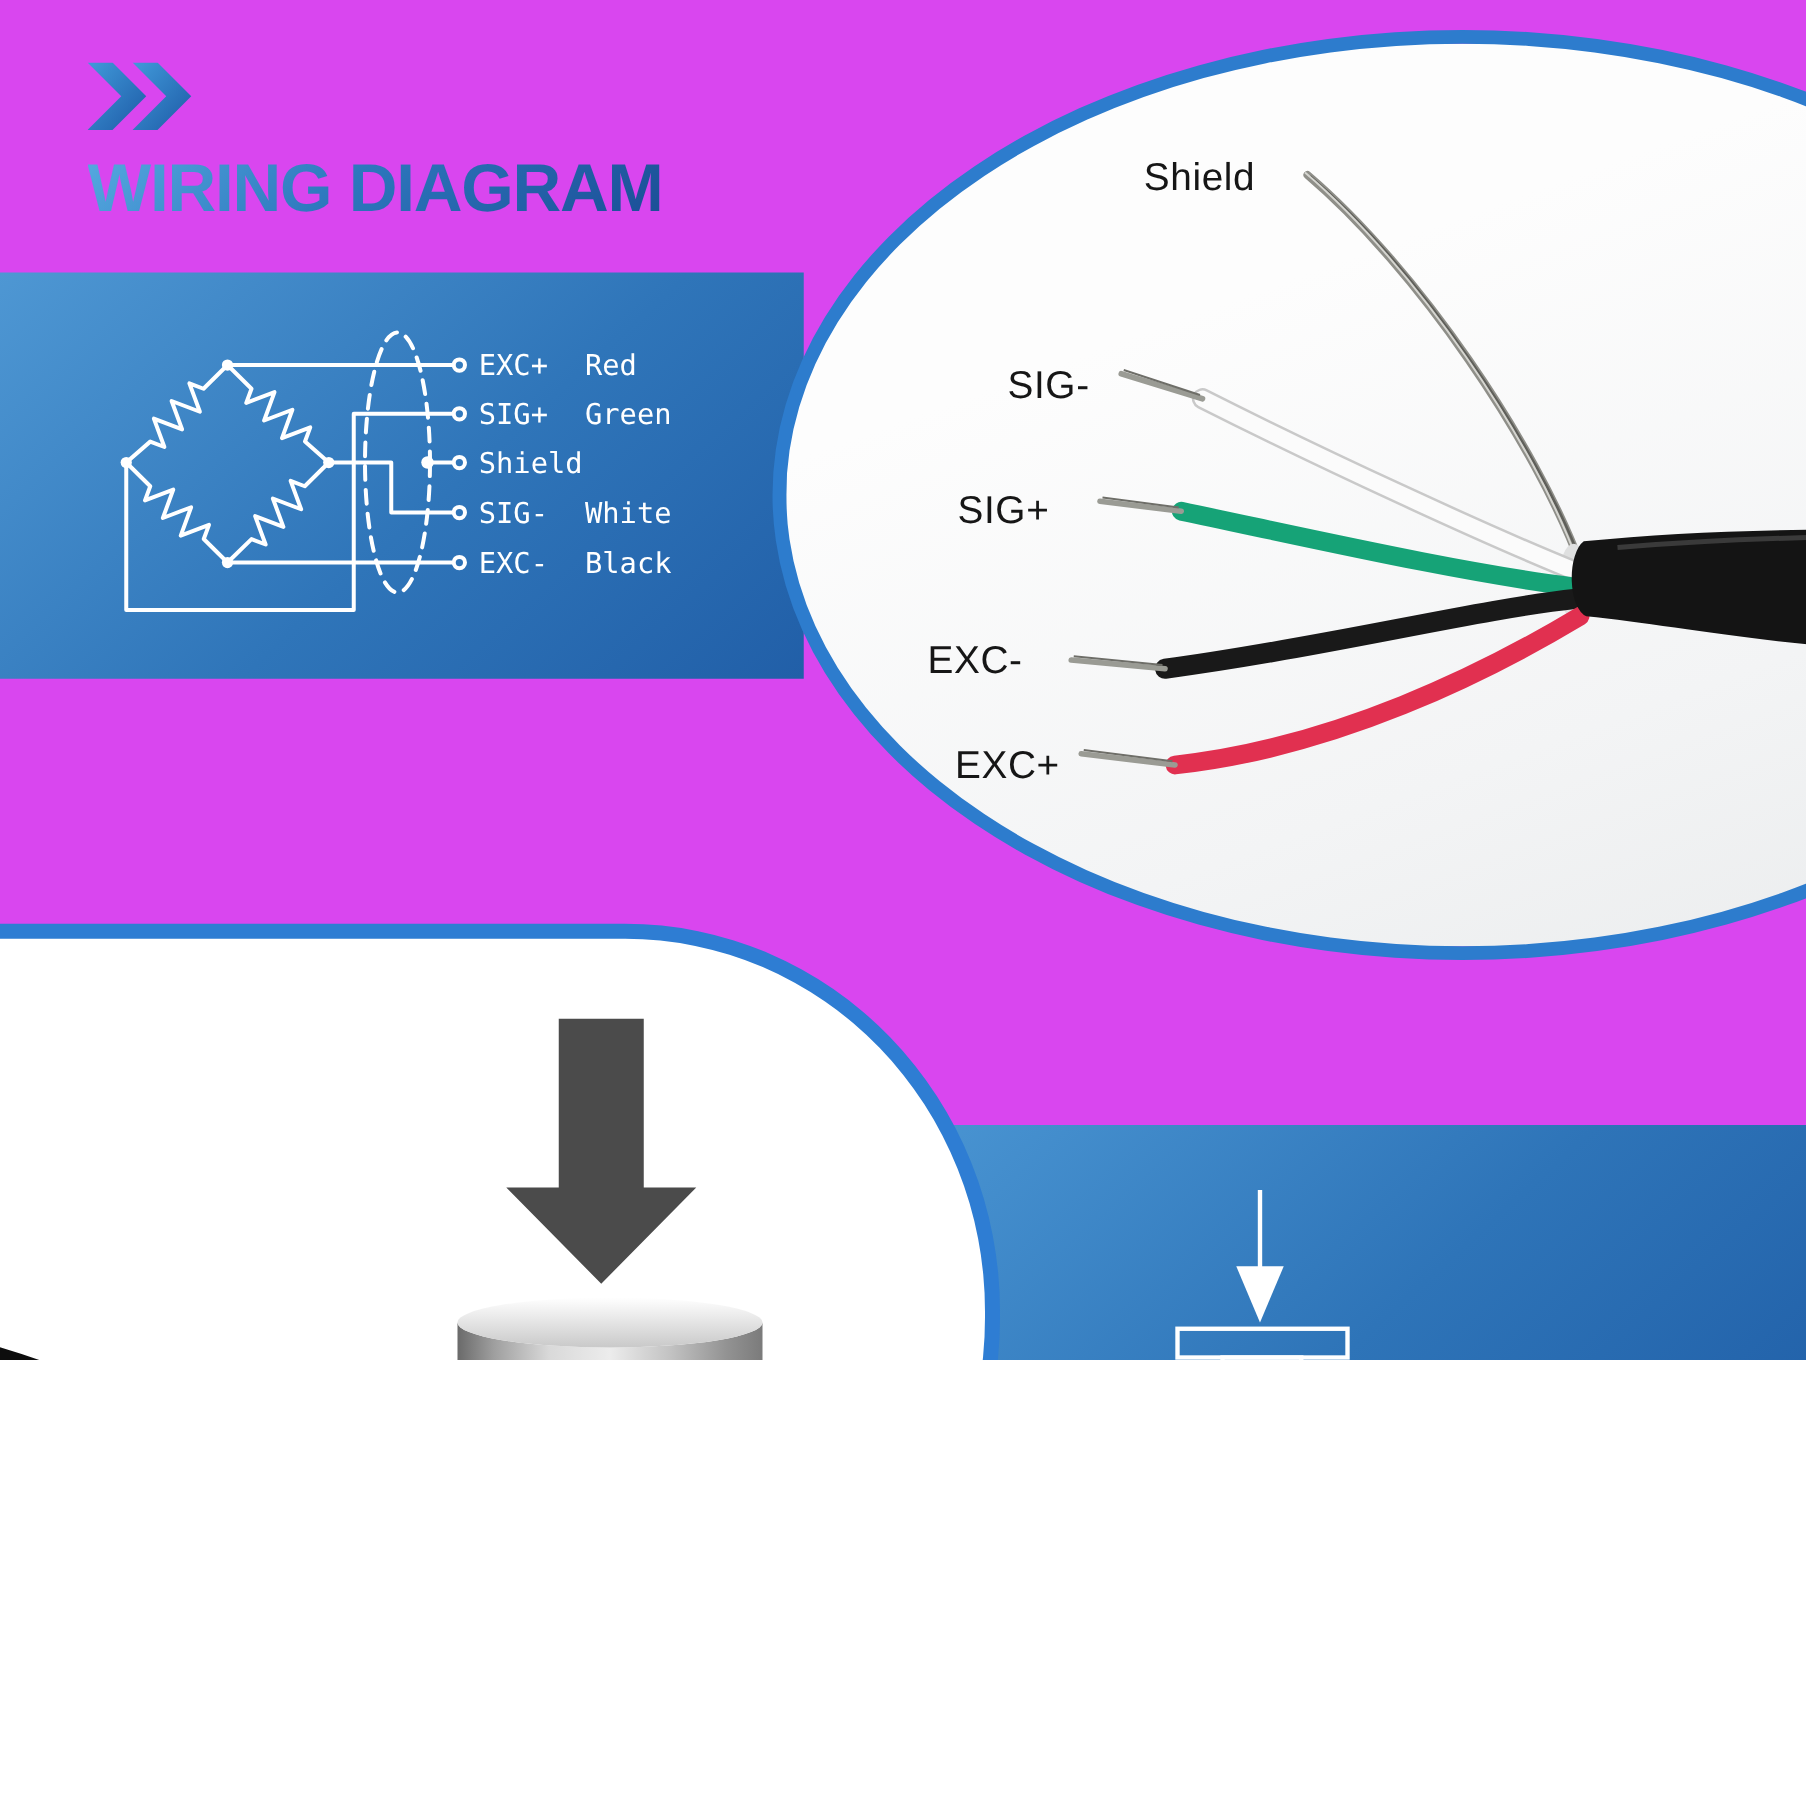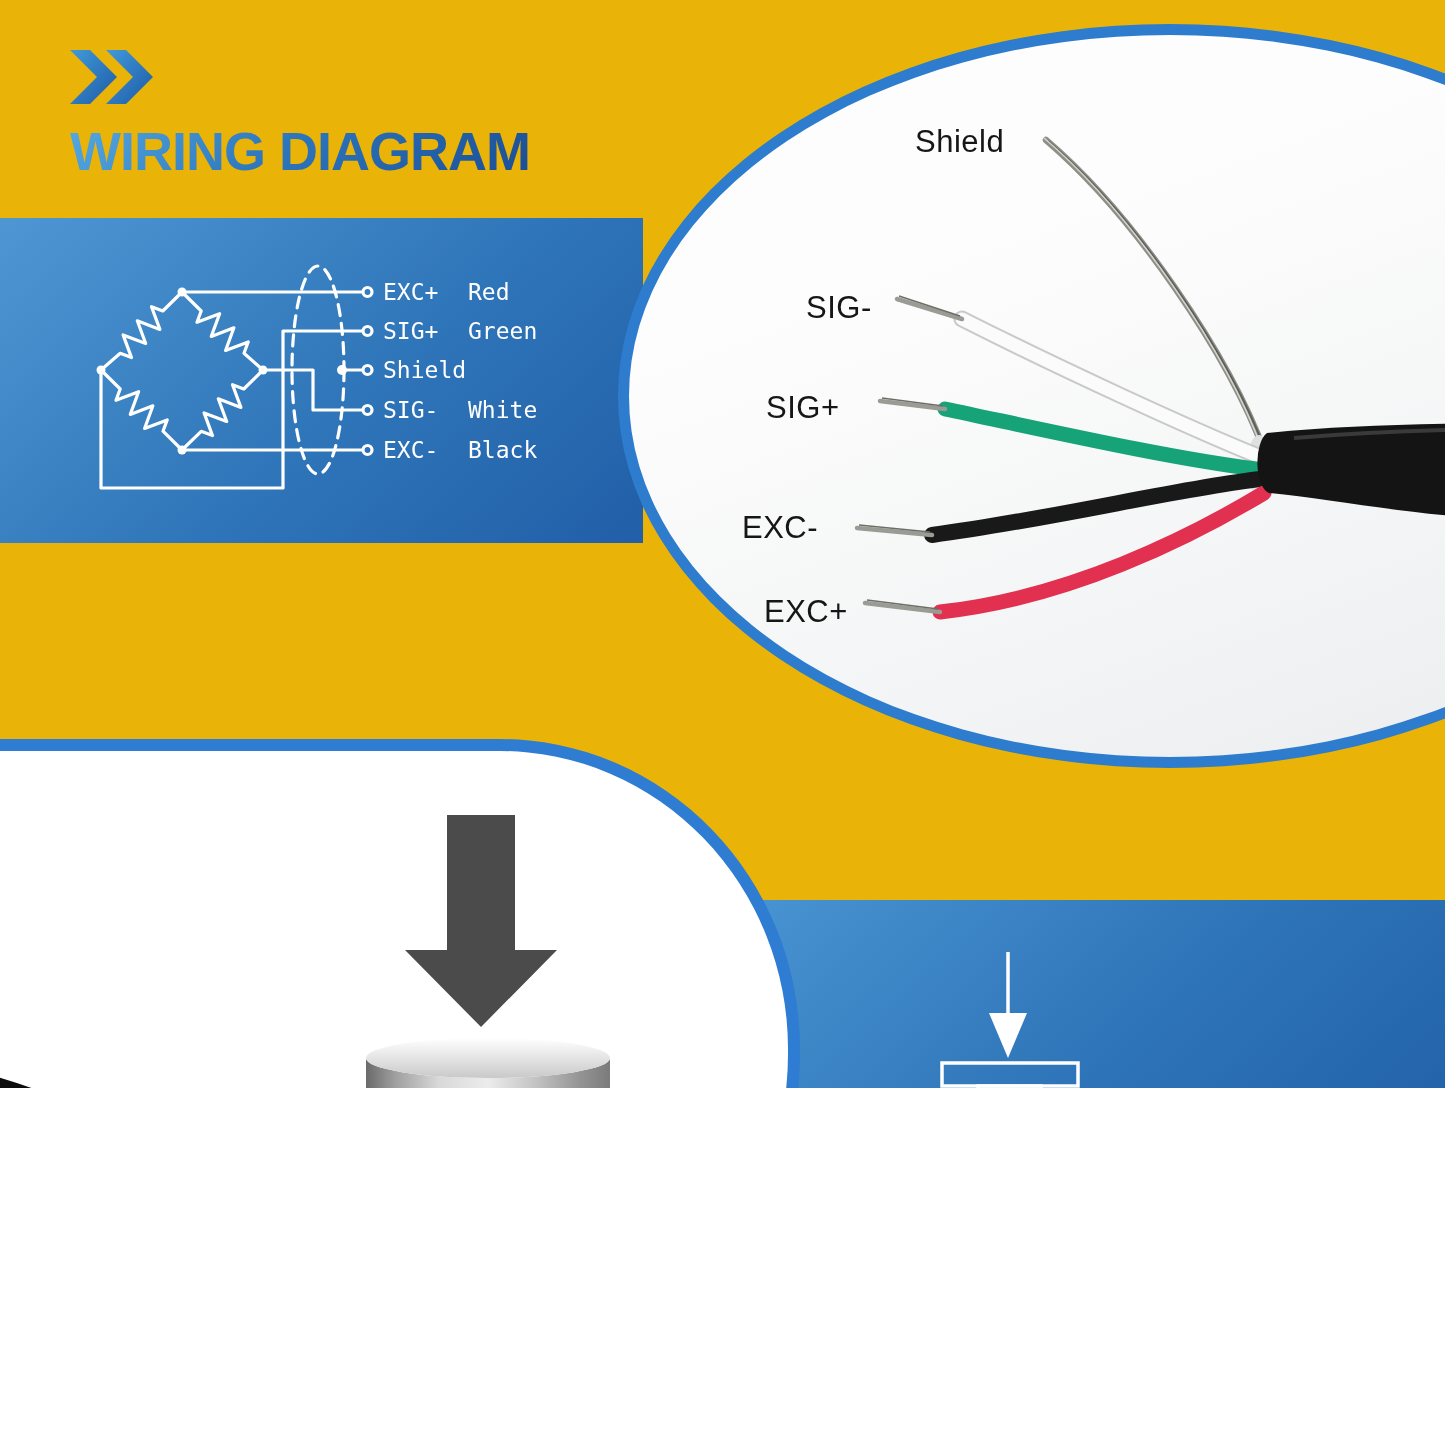--- a/index.html
+++ b/index.html
@@ -1,16 +1,16 @@
 <!DOCTYPE html>
 <html><head>
 <meta charset="utf-8">
 <style>
   html,body{margin:0;padding:0;background:#fff;}
-  .stage{position:relative;width:1445px;height:1088px;overflow:hidden;background:#eab308;
+  .stage{position:relative;width:1445px;height:1088px;overflow:hidden;background:#d946ef;
          font-family:"Liberation Sans",sans-serif;}
   .stage *{box-sizing:border-box;}
 
   
   .wiring-title{position:absolute;left:70px;top:50px;z-index:6;}
   .grad-title{
     margin:0;font-weight:bold;letter-spacing:-1px;line-height:1;
     background:linear-gradient(135deg,#55a9e0 0%,#2d77bd 45%,#1b4e96 100%);
     -webkit-background-clip:text;background-clip:text;color:transparent;
   }

